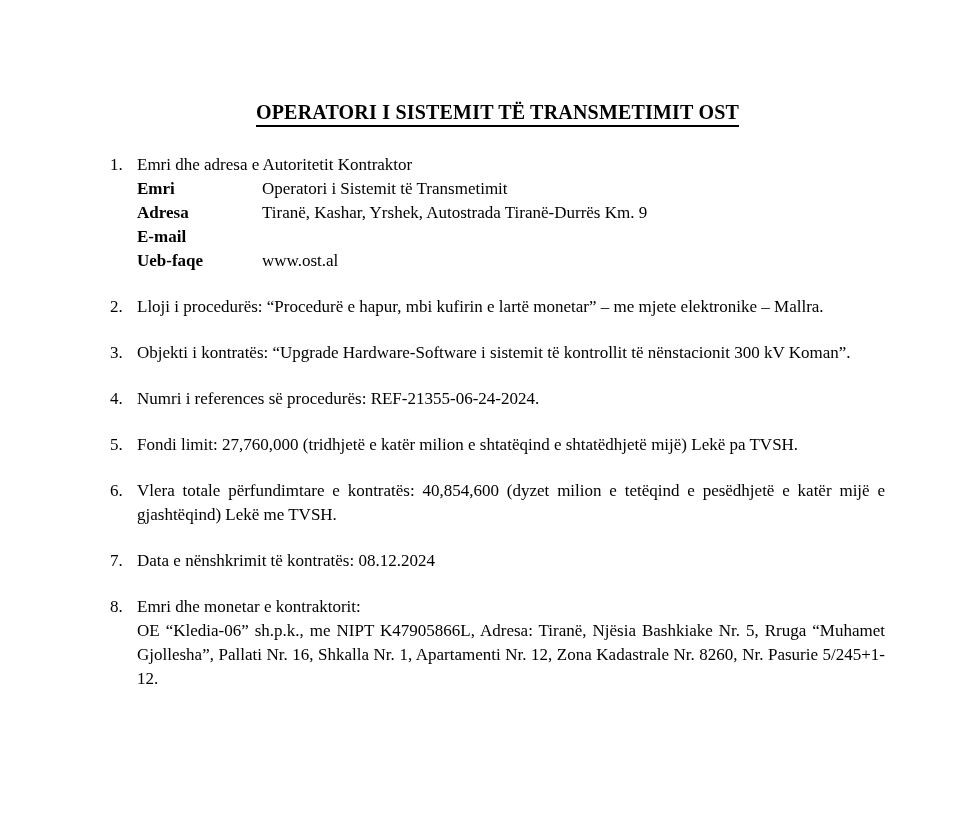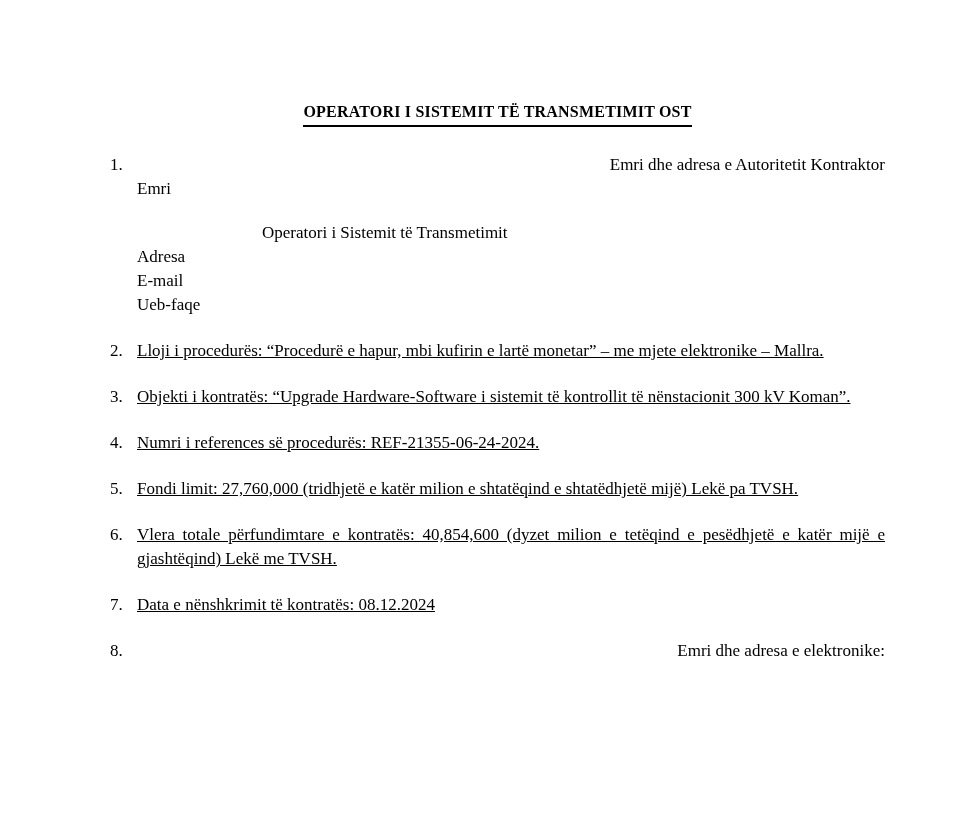--- a/index.html
+++ b/index.html
@@ -24,54 +24,53 @@
   }
   .page-inner {
     padding: 100px 88px 0 110px;
   }
   .title-wrap {
     text-align: center;
     margin: 0 0 26px 0;
   }
   .doc-title {
     display: inline-block;
-    font-size: 16px;
+    font-size: 20px;
     font-weight: bold;
     line-height: 24px;
     letter-spacing: 0.2px;
     border-bottom: 2px solid #000000;
     padding-bottom: 1px;
   }
   .item {
     display: flex;
     margin: 0 0 22px 0;
   }
   .num {
     flex: 0 0 27px;
   }
   .content {
     flex: 1 1 auto;
     min-width: 0;
   }
   .para {
     text-align: justify;
-    text-decoration: underline;
   }
   .head {
-    text-align: right;
+    text-align: left;
   }
   .detail-row {
     display: flex;
   }
   .detail-label {
     flex: 0 0 125px;
+    font-weight: bold;
   }
   .detail-value {
     flex: 1 1 auto;
-    margin-top: 44px;
   }
 </style>
 </head>
 <body>
 
 <div class="page">
   <div class="page-inner">
 
     <div class="title-wrap">
       <span class="doc-title">OPERATORI I SISTEMIT TË TRANSMETIMIT OST</span>
@@ -81,26 +80,28 @@
       <span class="num">1.</span>
       <div class="content">
         <div class="head">Emri dhe adresa e Autoritetit Kontraktor</div>
         <div class="details">
           <div class="detail-row">
             <span class="detail-label">Emri</span>
             <span class="detail-value">Operatori i Sistemit të Transmetimit</span>
           </div>
           <div class="detail-row">
             <span class="detail-label">Adresa</span>
+            <span class="detail-value">Tiranë, Kashar, Yrshek, Autostrada Tiranë-Durrës Km. 9</span>
           </div>
           <div class="detail-row">
             <span class="detail-label">E-mail</span>
           </div>
           <div class="detail-row">
             <span class="detail-label">Ueb-faqe</span>
+            <span class="detail-value">www.ost.al</span>
           </div>
         </div>
       </div>
     </div>
 
     <div class="item">
       <span class="num">2.</span>
       <div class="content">
         <div class="para">Lloji i procedurës: “Procedurë e hapur, mbi kufirin e lartë monetar” – me mjete elektronike – Mallra.</div>
       </div>
@@ -137,18 +138,19 @@
     <div class="item">
       <span class="num">7.</span>
       <div class="content">
         <div class="para">Data e nënshkrimit të kontratës: 08.12.2024</div>
       </div>
     </div>
 
     <div class="item">
       <span class="num">8.</span>
       <div class="content">
-        <div class="head">Emri dhe adresa e elektronike:</div>
+        <div class="head">Emri dhe monetar e kontraktorit:</div>
+        <div class="para">OE “Kledia-06” sh.p.k., me NIPT K47905866L, Adresa: Tiranë, Njësia Bashkiake Nr. 5, Rruga “Muhamet Gjollesha”, Pallati Nr. 16, Shkalla Nr. 1, Apartamenti Nr. 12, Zona Kadastrale Nr. 8260, Nr. Pasurie 5/245+1-12.</div>
       </div>
     </div>
 
   </div>
 </div>
 
 </body></html>

